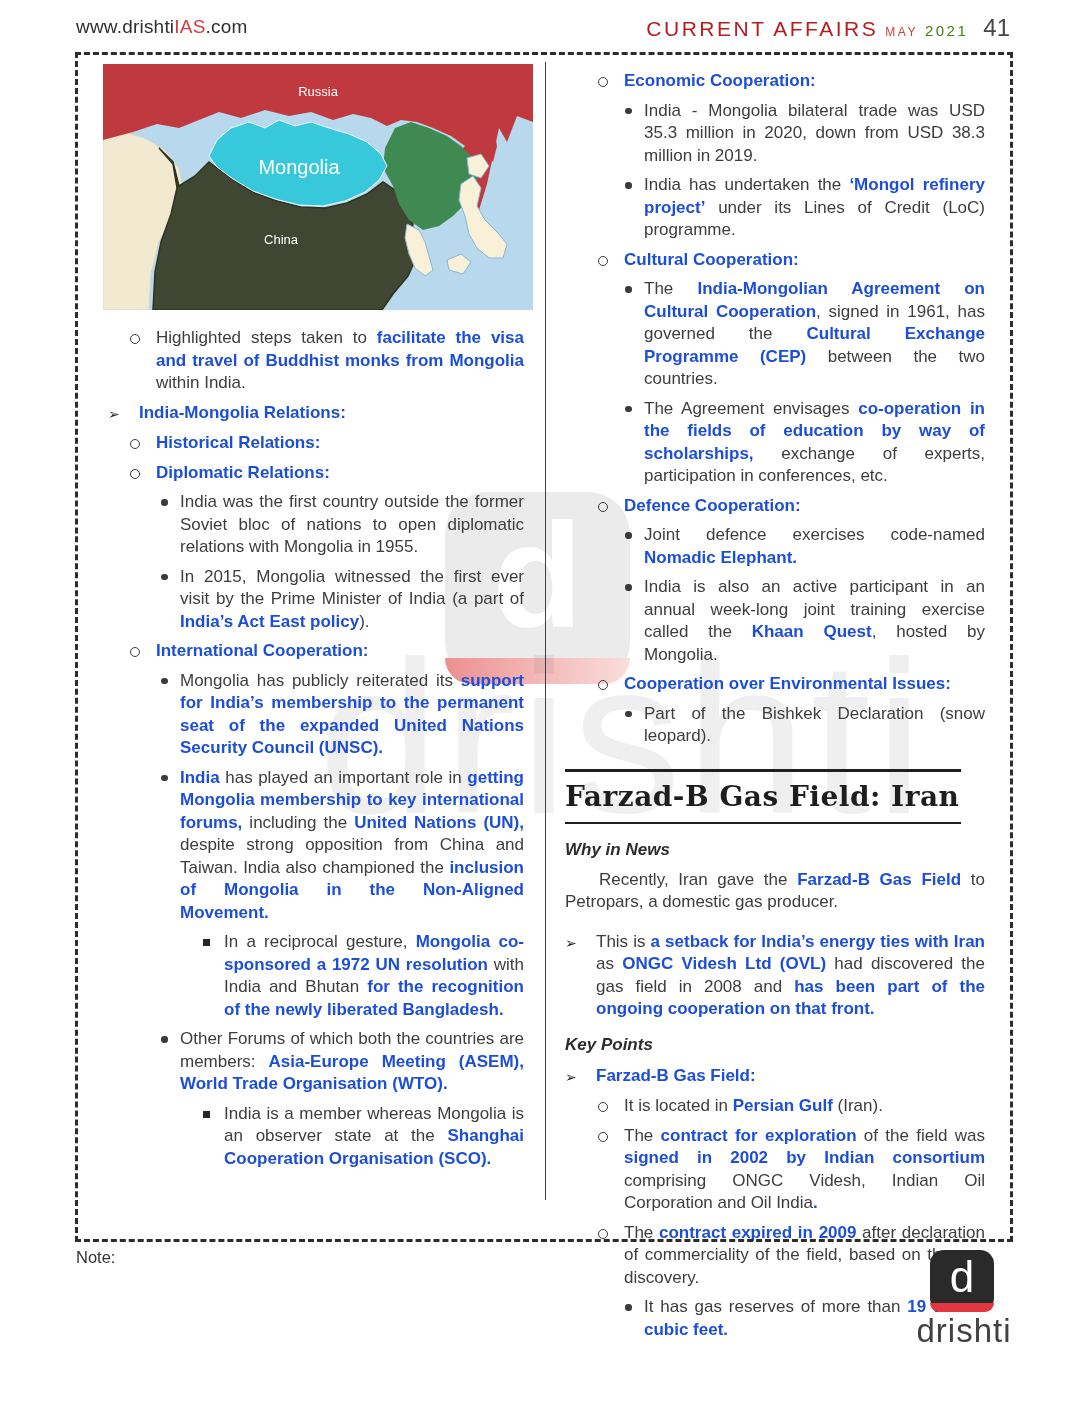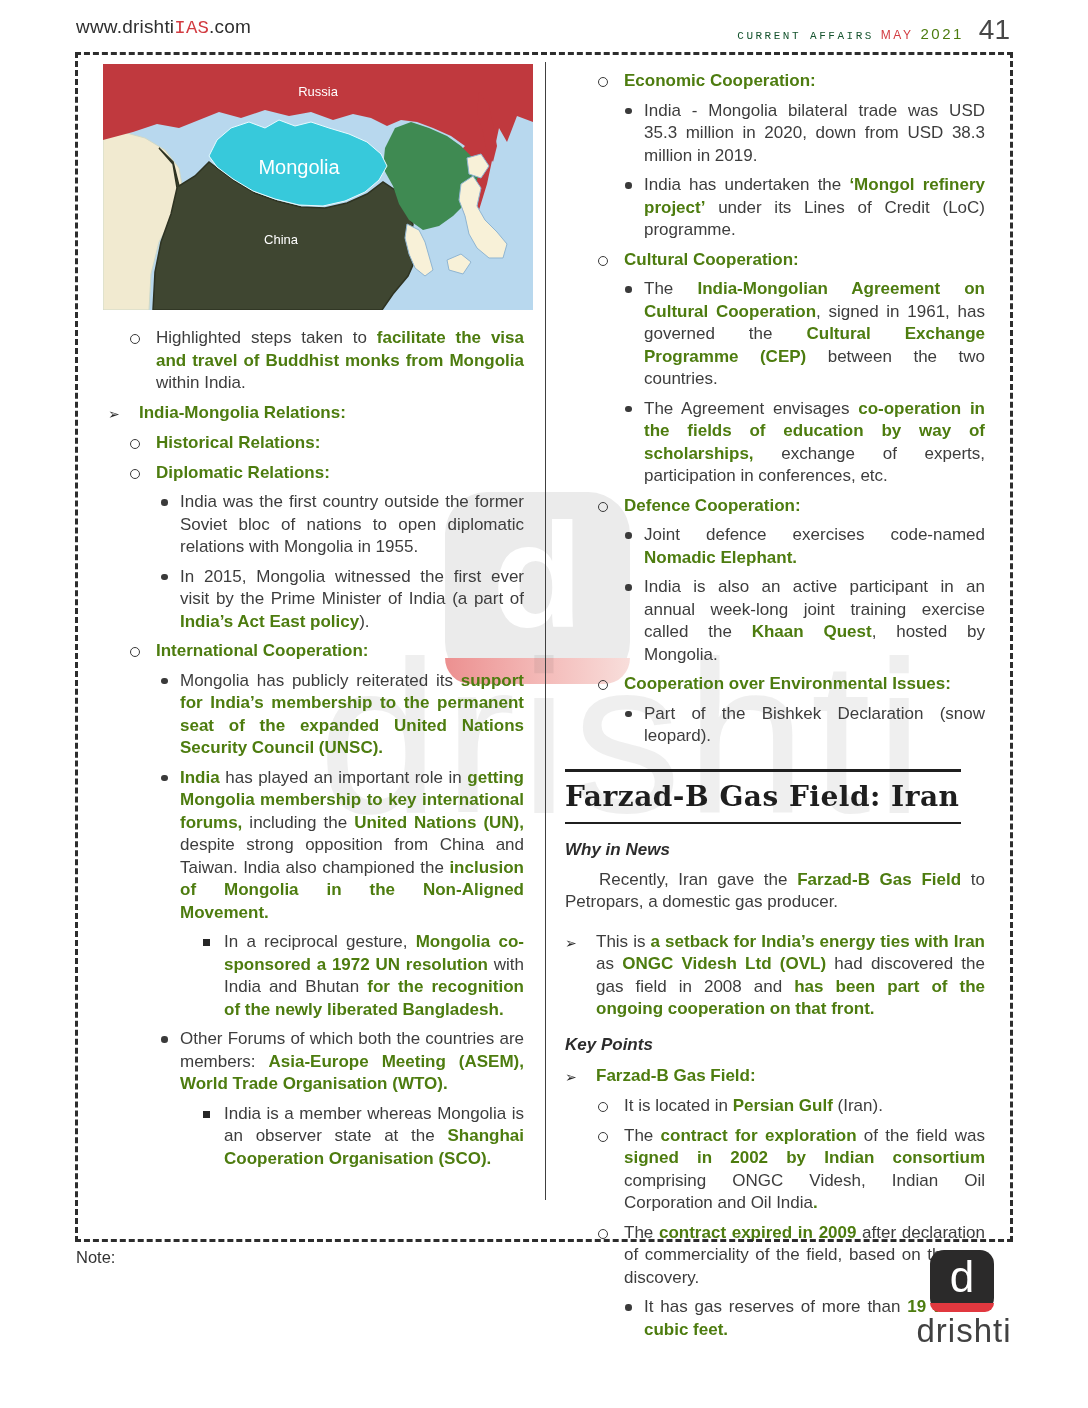--- a/index.html
+++ b/index.html
@@ -1,26 +1,26 @@
 <!DOCTYPE html>
 <html><head>
 <meta charset="utf-8">
 <style>
   html,body{margin:0;padding:0;background:#ffffff;}
   .page{position:relative;width:1088px;height:1408px;background:#ffffff;overflow:hidden;
         font-family:"Liberation Sans", sans-serif;color:#3d3d3d;}
 
   
   .hdr-left{position:absolute;left:76px;top:16px;font-size:19px;color:#2f2f2f;letter-spacing:.2px;}
-  .hdr-left .accent{color:#d23b41;font-family:Liberation Mono, monospace;}
+  .hdr-left .accent{color:#d23b41;}
   .hdr-right{position:absolute;right:78px;top:14px;display:flex;align-items:baseline;gap:7px;}
-  .mag{font-size:11px;color:#14532d;letter-spacing:2.5px;font-family:Liberation Mono, monospace;}
+  .mag{font-size:21px;color:#b91c1c;letter-spacing:2.5px;}
   .mon{font-size:12px;color:#d23b41;letter-spacing:2.5px;}
   .yr{font-size:15px;color:#4d7c0f;letter-spacing:2.5px;}
-  .pgnum{font-size:28px;color:#474747;margin-left:8px;}
+  .pgnum{font-size:24px;color:#474747;margin-left:8px;}
 
   
   .border-box{position:absolute;left:75px;top:52px;width:932px;height:1184px;
               border:3px dashed #2d2d2d;z-index:2;pointer-events:none;}
   .divider{position:absolute;left:545px;top:62px;width:1.4px;height:1138px;background:#404040;z-index:2;}
 
   
   .wm-logo{position:absolute;left:445px;top:492px;width:185px;height:192px;background:#ebebeb;
            border-radius:42px;z-index:0;}
   .wm-logo .wm-d{position:absolute;left:0;right:0;top:2px;bottom:26px;display:flex;align-items:center;
@@ -36,21 +36,21 @@
   .col-r{left:565px;width:420px;padding-top:6px;}
 
   
   .map-wrap{margin-left:13px;margin-top:0;width:430px;height:246px;}
   .map-wrap svg{display:block;}
 
   
   .list{margin-top:17px;}
   .li{display:flex;margin-bottom:7px;font-size:17px;line-height:22.5px;}
   .txt{flex:1;text-align:justify;}
-  .b{font-weight:bold;color:#4d7c0f;}
+  .b{font-weight:bold;color:#1d4ed8;}
   .marker{flex:0 0 auto;display:flex;justify-content:flex-start;}
   .m-arrow{width:31px;font-size:14px;color:#2a2a2a;padding-top:1px;}
   .m-circle{width:26px;}
   .m-circle::before{content:'';width:8px;height:8px;border:1.7px solid #3a3a3a;border-radius:50%;margin-top:7px;}
   .m-dot{width:19px;}
   .m-dot::before{content:'';width:6.5px;height:6.5px;background:#3a3a3a;border-radius:50%;margin-top:8px;}
   .m-square{width:21px;}
   .m-square::before{content:'';width:7px;height:7px;background:#262626;margin-top:8px;}
   .col-l .indent-0{margin-left:18px;}
   .col-l .indent-1{margin-left:40px;}

